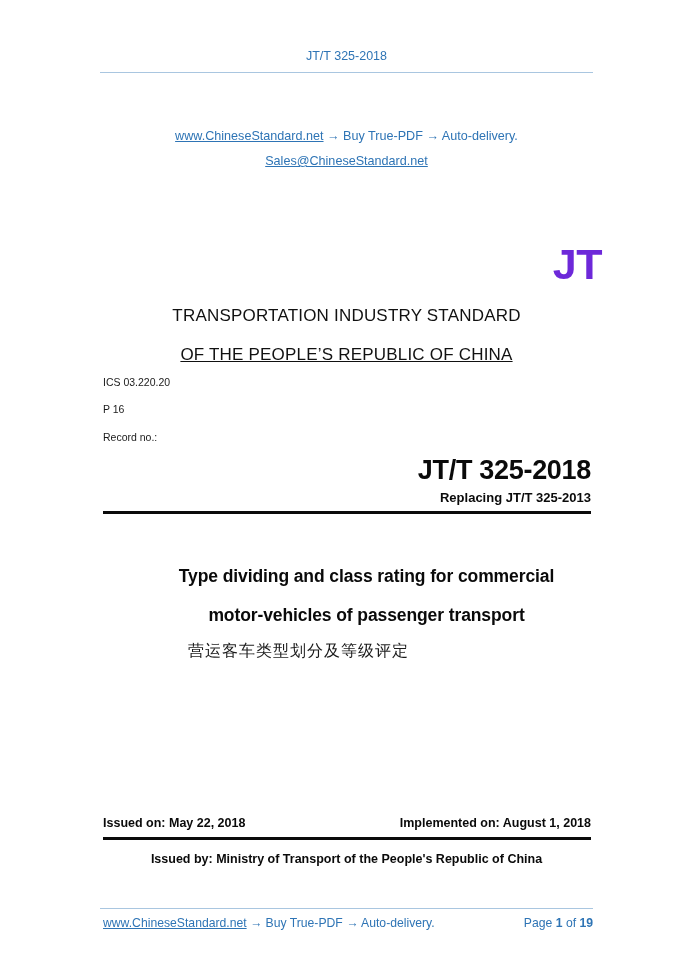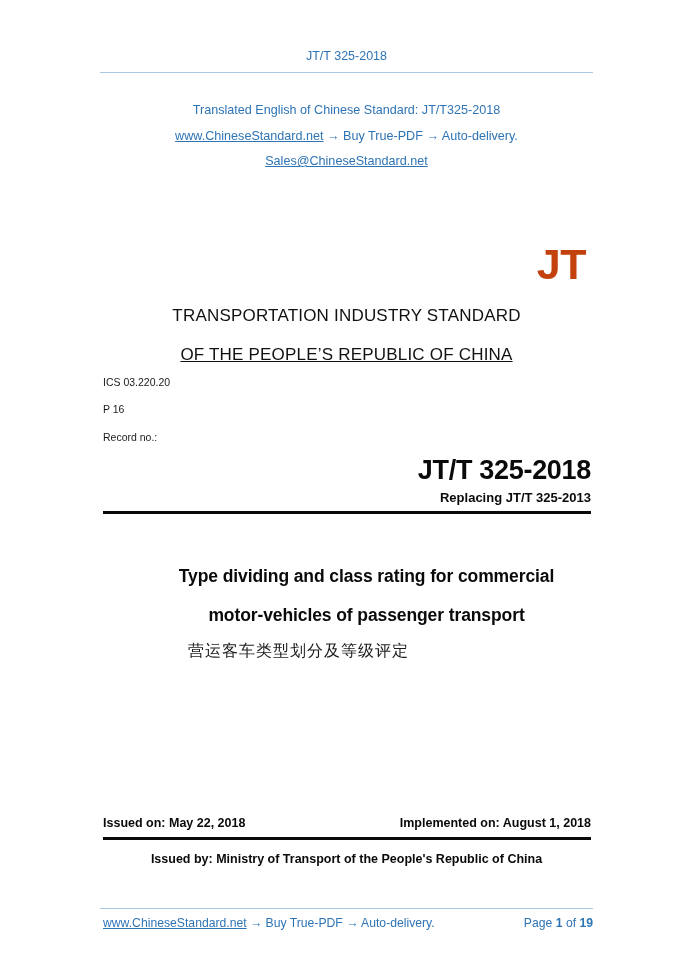--- a/index.html
+++ b/index.html
@@ -69,23 +69,24 @@
 
   
   .jt-logo {
     position: absolute;
     top: 243px;
     left: 0;
     width: 586px;
     text-align: right;
     font-size: 43px;
     font-weight: bold;
-    color: #c2410c;
+    color: #6d28d9;
     letter-spacing: -0.5px;
     line-height: 1;
+    padding-left: 16px;
   }
 
   
   .ind-line {
     position: absolute;
     left: 0;
     width: 693px;
     text-align: center;
     color: #111111;
     font-size: 17px;
@@ -203,21 +204,20 @@
 </head>
 <body>
 
 <div class="page">
 
 
   <div class="hdr-std">JT/T 325-2018</div>
 
   <div class="rule-light rule-top"></div>
 
-  <div class="intro intro-1">Translated English of Chinese Standard: JT/T325-2018</div>
 
   <div class="intro intro-2">
     <span class="u">www.ChineseStandard.net</span><span> → Buy True-PDF → Auto-delivery.</span>
   </div>
 
   <div class="intro intro-3">
     <span class="u">Sales@ChineseStandard.net</span>
   </div>
 
   <div class="jt-logo">JT</div>

